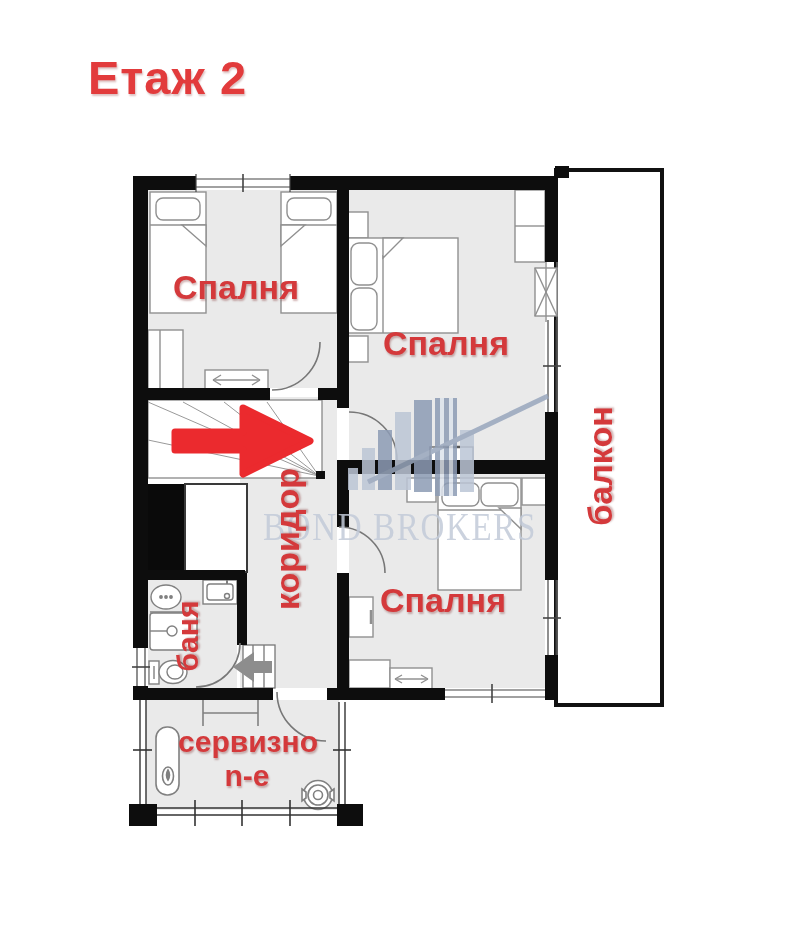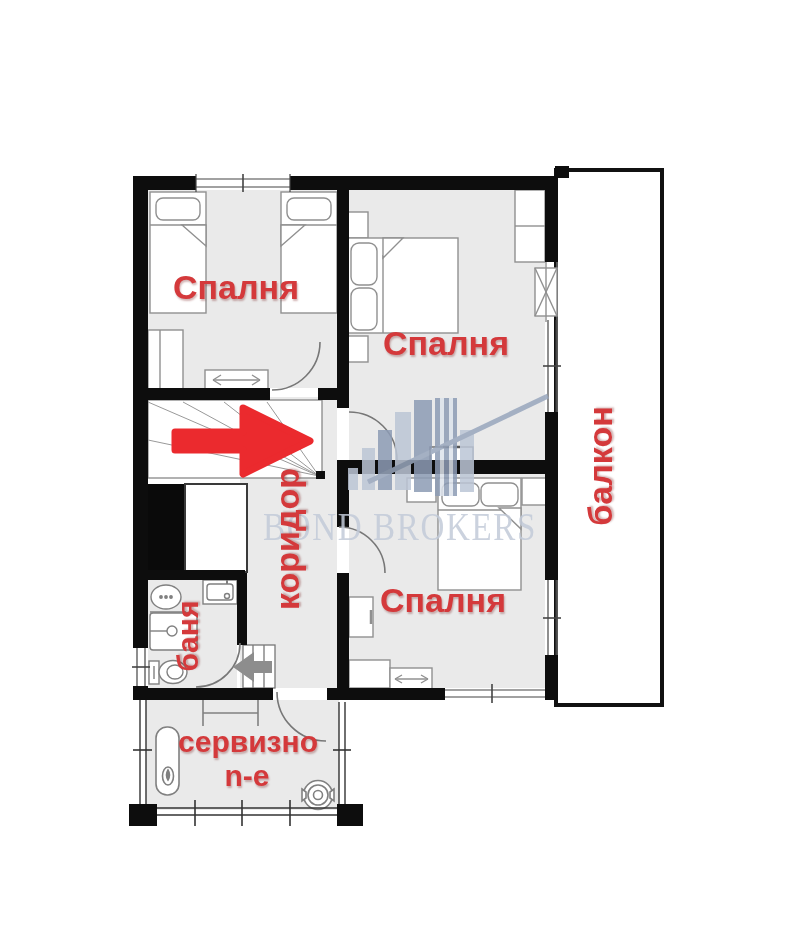--- a/index.html
+++ b/index.html
@@ -8,20 +8,21 @@
   .floor-title{position:absolute;left:88px;top:50px;font-size:47px;font-weight:bold;
                letter-spacing:1px;color:#e23b3c;text-shadow:1px 2px 2px rgba(120,10,10,0.25);}
   svg text.room-label{font-family:"Liberation Sans",sans-serif;font-weight:bold;}
   svg text.wm-text{font-family:"Liberation Serif",serif;letter-spacing:2px;}
 </style>
 </head>
 <body>
 
 <div class="canvas">
 
+  <div class="floor-title">Етаж 2</div>
 
   <svg width="800" height="934" viewBox="0 0 800 934">
 
     <g>
       <rect x="148" y="190" width="189" height="198" fill="#eaeaea"></rect>
       <rect x="349" y="190" width="196" height="270" fill="#eaeaea"></rect>
       <rect x="349" y="474" width="196" height="214" fill="#eaeaea"></rect>
       <rect x="240" y="397" width="97" height="291" fill="#eaeaea"></rect>
       <rect x="148" y="580" width="89" height="108" fill="#eaeaea"></rect>
       <rect x="146" y="700" width="193" height="110" fill="#eaeaea"></rect>

